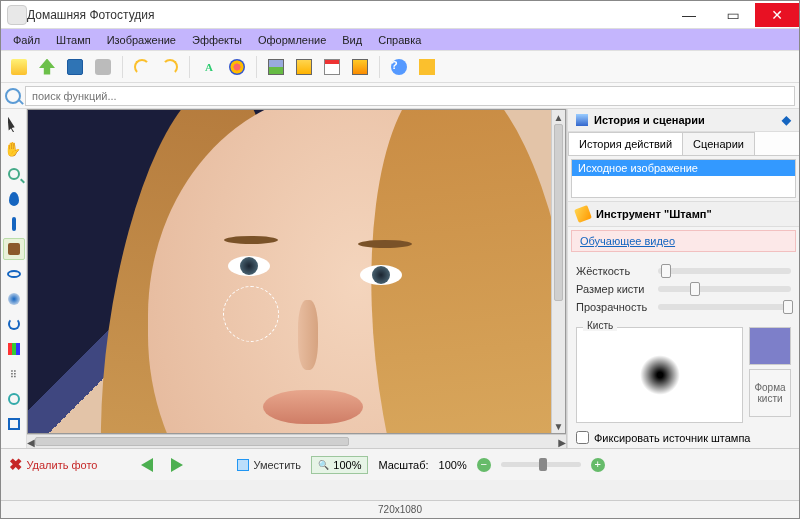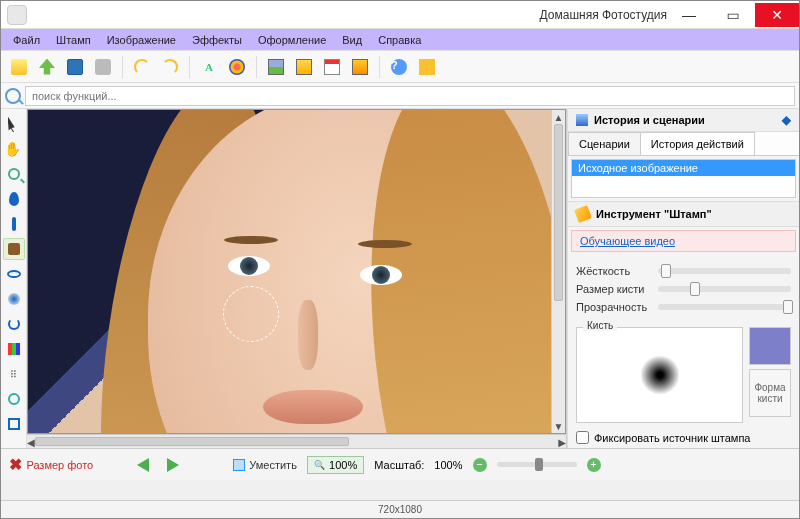--- a/index.html
+++ b/index.html
@@ -1,21 +1,21 @@
 <!DOCTYPE html>
 <html><head>
 <meta charset="utf-8">
 <style>
   * { box-sizing: border-box; margin: 0; padding: 0; }
   body { font-family: "Segoe UI", Tahoma, Arial, sans-serif; font-size: 11px; background: #fff; }
   .window { width: 800px; height: 519px; border: 1px solid #888; display: flex; flex-direction: column; background: #f0f0f0; }
   
   .titlebar { height: 28px; background: #fff; display: flex; align-items: center; border-bottom: 1px solid #ddd; }
   .titlebar .app-icon { width: 20px; height: 20px; margin-left: 6px; background: #e8e8e8; border-radius: 4px; border:1px solid #ccc; }
-  .titlebar .title { flex: 1; text-align: right; font-size: 12px; color: #333; }
+  .titlebar .title { flex: 1; text-align: left; font-size: 12px; color: #333; }
   .titlebar .win-controls { display: flex; }
   .titlebar .win-controls span { width: 44px; height: 24px; display: flex; align-items: center; justify-content: center; font-size: 14px; color: #333; }
   .titlebar .win-controls span.close { background: #e81123; color: #fff; }
   
   .menubar { height: 22px; display: flex; align-items: center; border-bottom: 1px solid #e0e0e0; padding-left: 4px; background:#c4b5fd;}
   .menubar span { padding: 3px 8px; font-size: 11px; color:#222;}
   
   .toolbar { height: 32px; display: flex; align-items: center; gap: 4px; padding: 2px 6px; border-bottom: 1px solid #ddd; background:#f8f8f8;}
   .tb-btn { width: 24px; height: 24px; display: flex; align-items: center; justify-content: center; border: 1px solid transparent; border-radius: 2px; }
   .tb-sep { width: 1px; height: 22px; background: #ddd; margin: 0 3px; }
@@ -283,22 +283,22 @@
       </div>
     </div>
 
     <div class="right-panel">
       <div class="panel-header">
         <span style="width:12px;height:12px;background:linear-gradient(#9cf,#36c)"></span>
         <span>История и сценарии</span>
         <span class="collapse">◆</span>
       </div>
       <div class="tabs">
+        <span class="tab active">История действий</span>
         <span class="tab">Сценарии</span>
-        <span class="tab active">История действий</span>
       </div>
       <div class="history-list">
         <div class="history-item">Исходное изображение</div>
       </div>
 
       <div class="panel-section-title">
         <span class="wand-icon"></span>
         <span>Инструмент "Штамп"</span>
       </div>
       <div class="howto">
@@ -336,21 +336,21 @@
       <div class="checkbox-row">
         <input type="checkbox" style="">
         <span>Фиксировать источник штампа</span>
       </div>
     </div>
   </div>
 
   <div class="bottombar">
     <span class="btn-del">
       <span class="x">✖</span>
-      <span>Размер фото</span>
+      <span>Удалить фото</span>
     </span>
     <span style="flex:0 0 20px"></span>
     <span class="arrow-btn">
         <span class="arrow-l"></span>
       </span>
     <span class="arrow-btn">
         <span class="arrow-r"></span>
       </span>
     <span style="flex:0 0 30px"></span>
     <span class="btn-fit">

